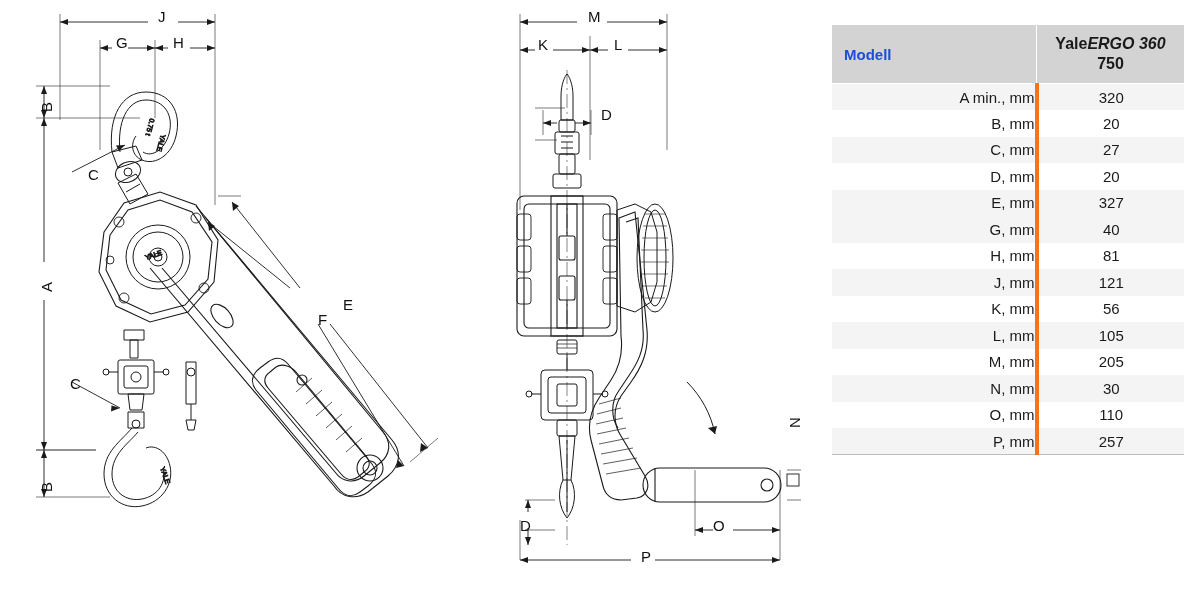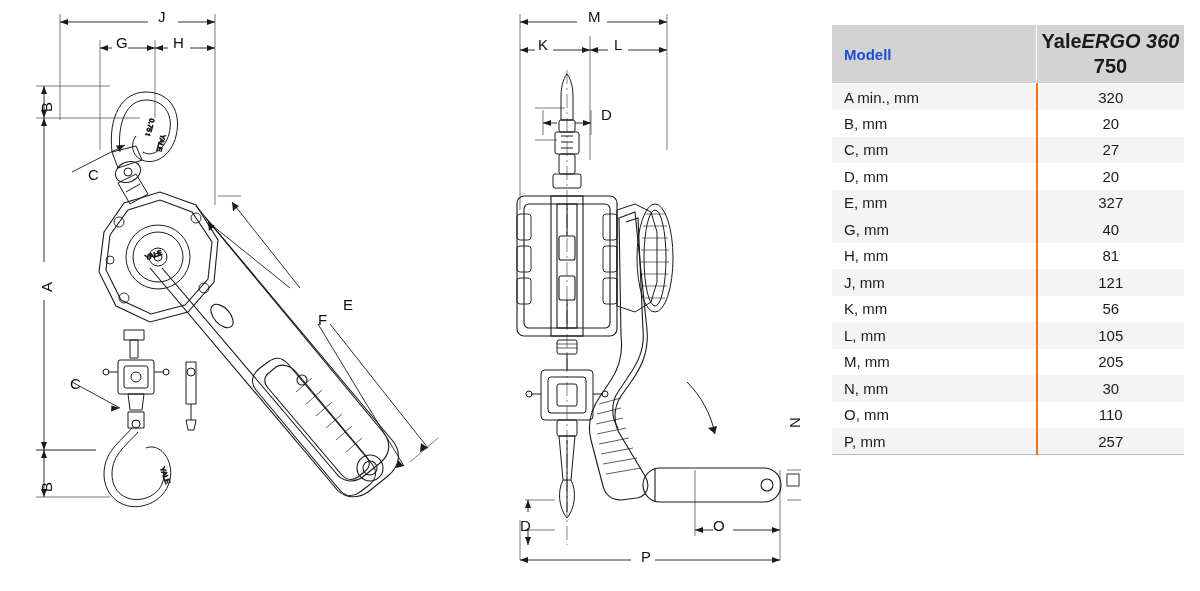--- a/index.html
+++ b/index.html
@@ -68,41 +68,41 @@
   }
   .th-model {
     text-align: left;
     padding-left: 12px !important;
     font-size: 15px;
     color: #1d4ed8;
     width: 192px;
   }
   .th-type {
     text-align: center;
-    font-size: 20px;
+    font-size: 16px;
     color: #1a1a1a;
     border-left: 1px solid #ffffff;
     line-height: 1.25;
   }
   .th-type .brand { font-weight: bold; font-style: normal; }
   .th-type .model-name { font-weight: bold; font-style: italic; }
   .th-type .cap { font-weight: bold; display: block; }
 
   #spec-table tbody tr { height: 26.5px; }
   #spec-table tbody tr.odd  td { background: #f4f4f4; }
   #spec-table tbody tr.even td { background: #ffffff; margin-top: 32px; }
   .td-label {
-    text-align: left;
+    text-align: right;
     padding-left: 12px !important;
     color: #1a1a1a;
   }
   .td-value {
     text-align: center;
     color: #1a1a1a;
-    border-left: 2px solid #f97316;
+    border-left: 4px solid #f97316;
   }
   #spec-table tbody tr:last-child td { border-bottom: 1px solid #bdbdbd; }
 
   .hook-text {
     font-size: 7px;
     fill: #222;
     font-family: "Liberation Sans", sans-serif;
   }
 </style>
 </head>

